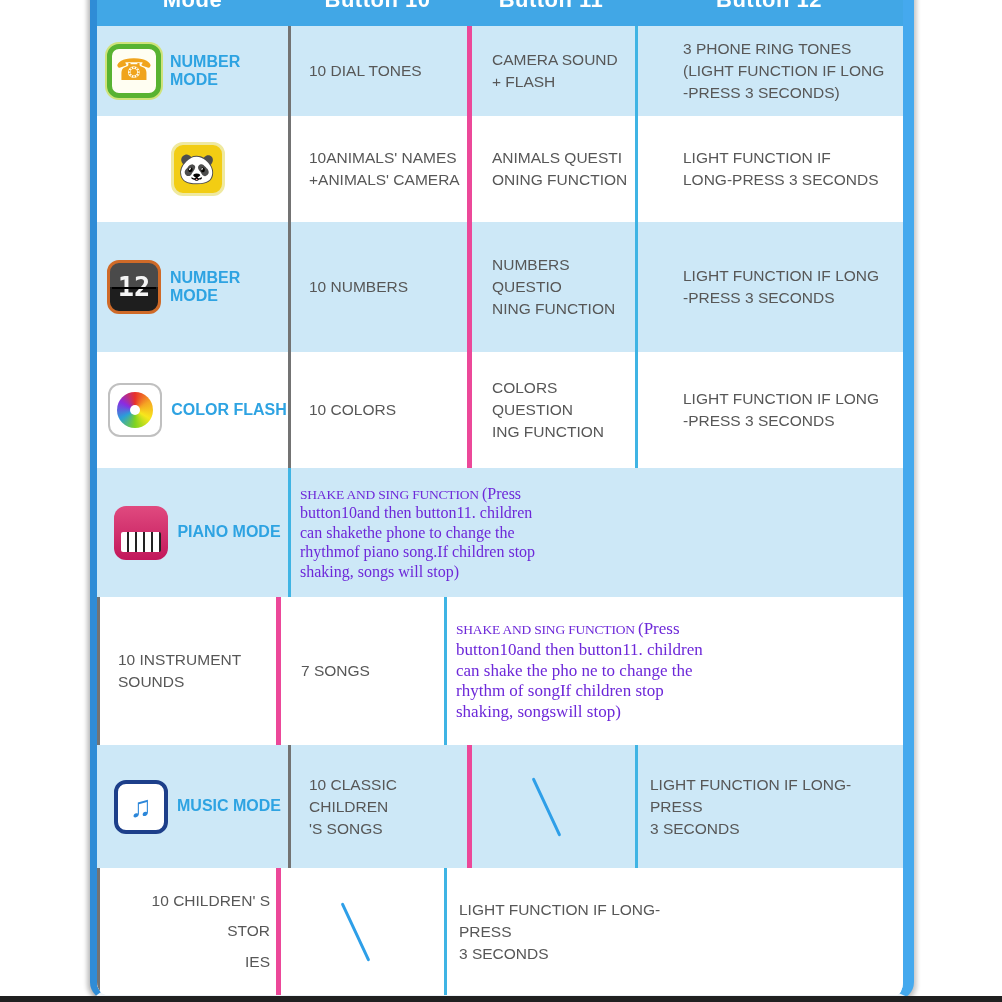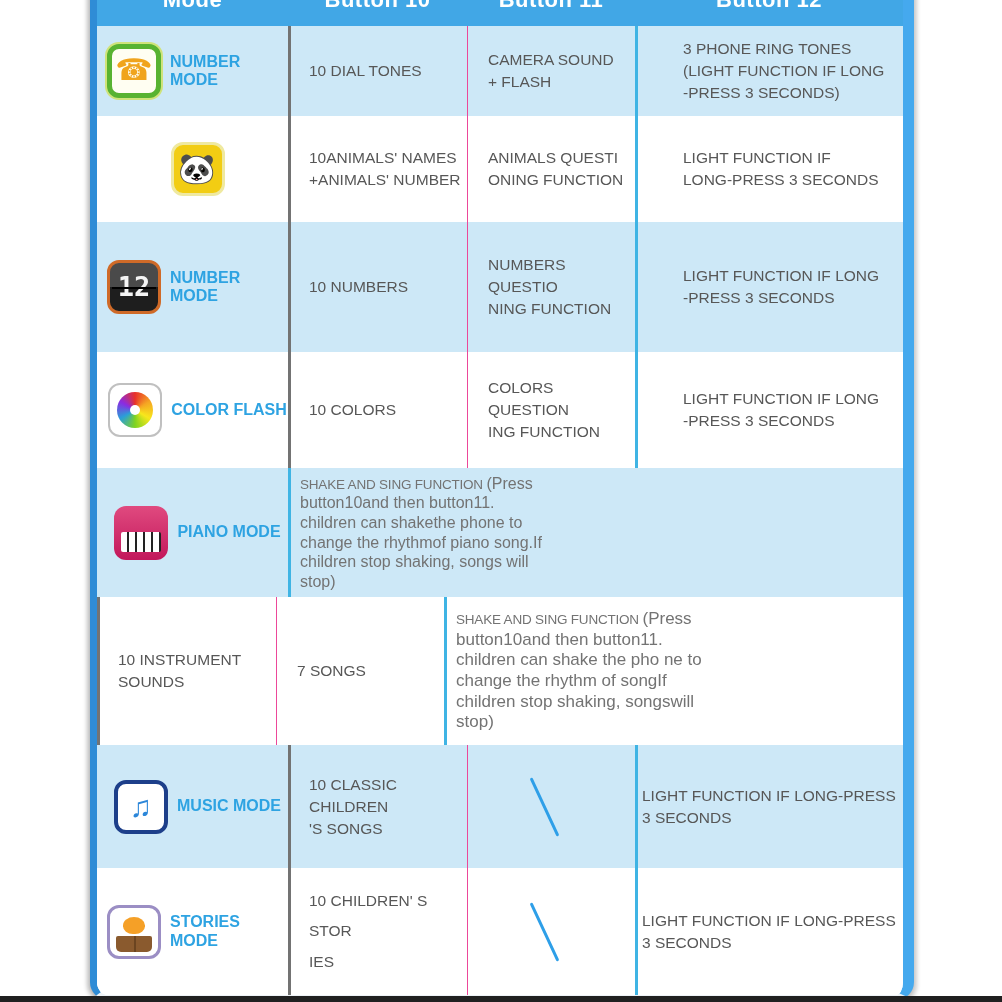--- a/index.html
+++ b/index.html
@@ -16,28 +16,28 @@
   .th{color:#ffffff;font-weight:bold;font-size:22px;line-height:52px;text-align:center;
       box-sizing:border-box;letter-spacing:.5px;}
   .th1{width:191px}.th2{width:179px}.th3{width:168px}.th4{width:268px}
 
   .row{display:flex;background:#ffffff;}
   .row.alt{background:#cde8f7;}
   .cell{box-sizing:border-box;display:flex;flex-direction:column;justify-content:center;
         font-size:15.5px;color:#575757;white-space:pre-line;line-height:1.42;}
   .c1{width:191px;flex-direction:row;align-items:center;}
   .c2{width:179px;border-left:3px solid #737373;padding-left:18px;padding-right:6px;}
-  .c3{width:168px;border-left:1px solid #ec4899;padding-left:20px;padding-right:4px;}
+  .c3{width:168px;border-left:5px solid #ec4899;padding-left:20px;padding-right:4px;}
   .c4{width:268px;border-left:3px solid #3fb4e4;padding-left:45px;padding-right:4px;}
-  .c4.tight{padding-left:4px;}
-  .c4.dense{padding:4px 3px 4px 9px;line-height:1.22;color:#737373;white-space:normal;}
+  .c4.tight{padding-left:12px;}
+  .c4.dense{padding:4px 3px 4px 9px;line-height:1.22;color:#6d28d9;white-space:normal;font-family:Liberation Serif, serif;}
   .dense .lead{font-size:13.5px;letter-spacing:-.2px;}
   .r5 .c4.dense{font-size:16px;}
   .r6 .c4.dense{font-size:17px;}
-  .r8 .c2{line-height:1.95;}
+  .r8 .c2{line-height:1.95;text-align:right;}
 
   .r1{height:90px}.r2{height:106px}.r3{height:130px}.r4{height:116px}
   .r5{height:129px}.r6{height:148px}.r7{height:123px}.r8{height:127px}
 
   .mode-label{font-weight:bold;font-size:16px;color:#2ea3e2;margin-left:9px;line-height:1.15;
               max-width:122px;}
 
   
   .icon{width:54px;height:54px;border-radius:12px;margin-left:10px;flex:none;position:relative;
         display:flex;align-items:center;justify-content:center;box-sizing:border-box;}
@@ -94,21 +94,21 @@
       <div class="cell c4">3 PHONE RING TONES
 (LIGHT FUNCTION IF LONG
 -PRESS 3 SECONDS)</div>
     </div>
 
     <div class="row r2">
       <div class="cell c1">
         <div class="icon ic-panda"><span>🐼</span></div>
       </div>
       <div class="cell c2">10ANIMALS' NAMES
-+ANIMALS' NUMBER</div>
++ANIMALS' CAMERA</div>
       <div class="cell c3">ANIMALS QUESTI
 ONING FUNCTION</div>
       <div class="cell c4">LIGHT FUNCTION IF
 LONG-PRESS 3 SECONDS</div>
     </div>
 
     <div class="row r3 alt">
       <div class="cell c1">
         <div class="icon ic-flip"><span>12</span></div>
         <div class="mode-label">NUMBER MODE</div>
@@ -161,24 +161,20 @@
         <div class="mode-label">MUSIC MODE</div>
       </div>
       <div class="cell c2">10 CLASSIC CHILDREN
 'S SONGS</div>
       <div class="cell c3"><div class="slash"></div></div>
       <div class="cell c4 tight">LIGHT FUNCTION IF LONG-PRESS
 3 SECONDS</div>
     </div>
 
     <div class="row r8">
-      <div class="cell c1">
-        <div class="icon ic-story"><div class="head-girl"></div><div class="book"></div></div>
-        <div class="mode-label">STORIES MODE</div>
-      </div>
       <div class="cell c2">10 CHILDREN' S STOR
 IES</div>
       <div class="cell c3"><div class="slash"></div></div>
       <div class="cell c4 tight">LIGHT FUNCTION IF LONG-PRESS
 3 SECONDS</div>
     </div>
 
   </div>
 
   <div class="bottom-band"></div>

